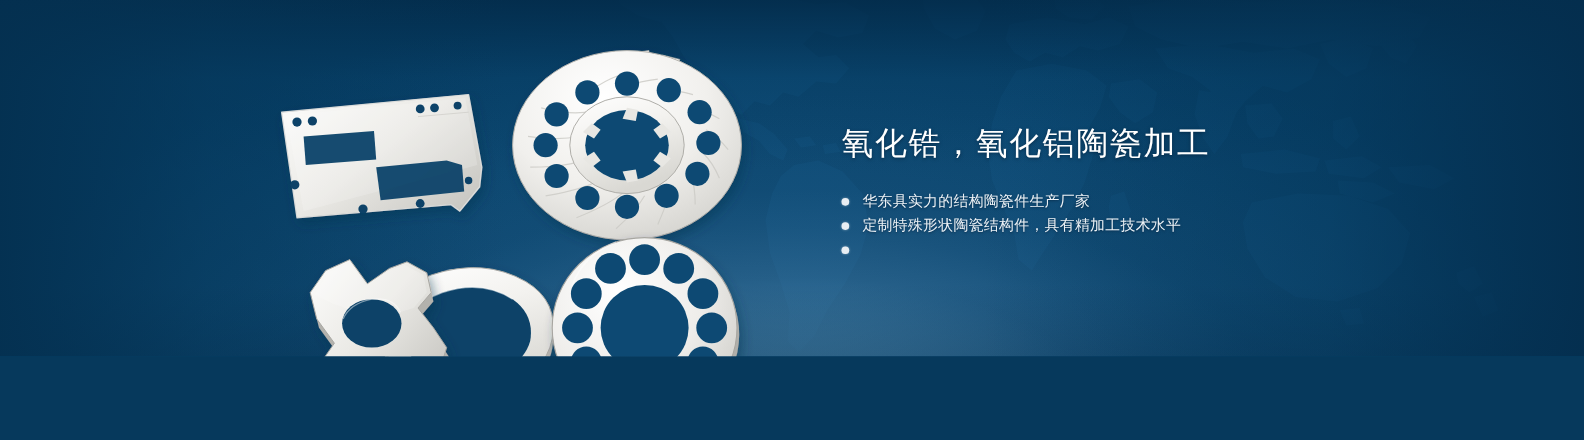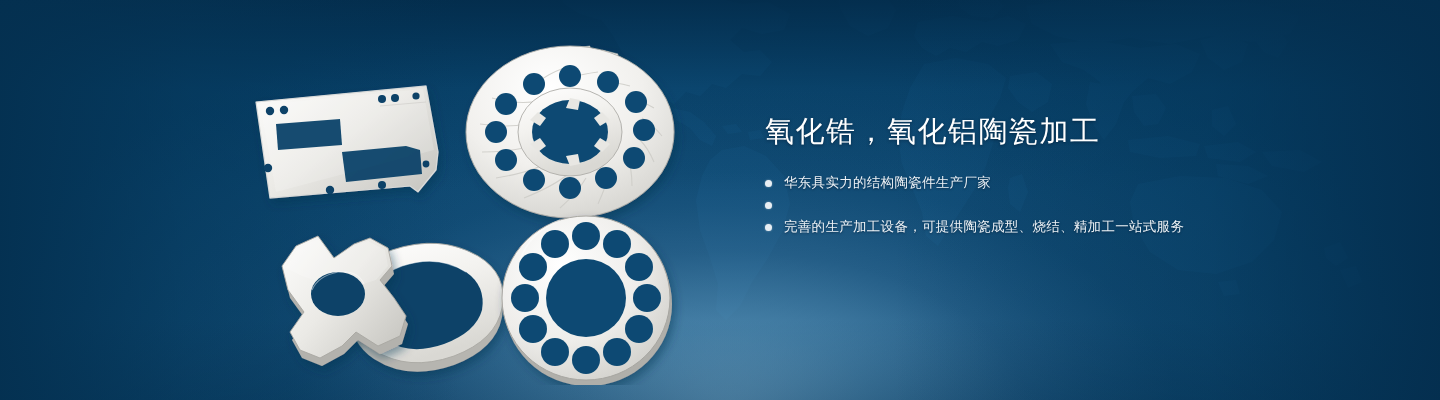--- a/index.html
+++ b/index.html
@@ -1,20 +1,20 @@
 <!DOCTYPE html>
 <html><head>
 <meta charset="utf-8">
 <style>
   * { margin:0; padding:0; box-sizing:border-box; }
   html,body { background:#06395c; }
 
   .banner{
     position:relative;
-    width:1440px; height:400px;
+    width:1440px; height:324px;
     overflow:hidden;
     font-family:"Liberation Sans","DejaVu Sans",sans-serif;
     background:#074569;
     text-decoration:underline;
   }
 
   
   .bg-base{
     position:absolute; inset:0;
     background:#06416a;
@@ -349,20 +349,20 @@
 
     <h1 class="headline">氧化锆，氧化铝陶瓷加工</h1>
 
     <ul class="bullets">
       <li>
         <span class="dot"></span>
         <span class="btext">华东具实力的结构陶瓷件生产厂家</span>
       </li>
       <li>
         <span class="dot"></span>
+        <span class="btext">定制特殊形状陶瓷结构件，具有精加工技术水平</span>
       </li>
       <li>
         <span class="dot"></span>
-        <span class="btext">完善的生产加工设备，可提供陶瓷成型、烧结、精加工一站式服务</span>
       </li>
     </ul>
   </div>
 </div>
 
 </body></html>

